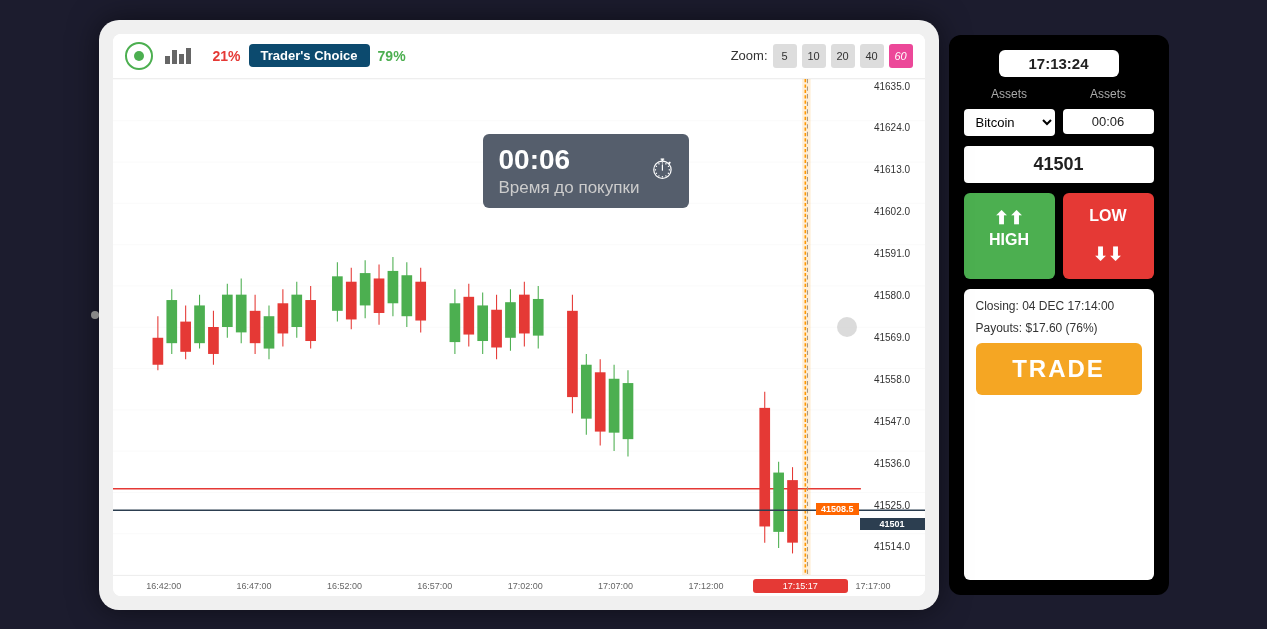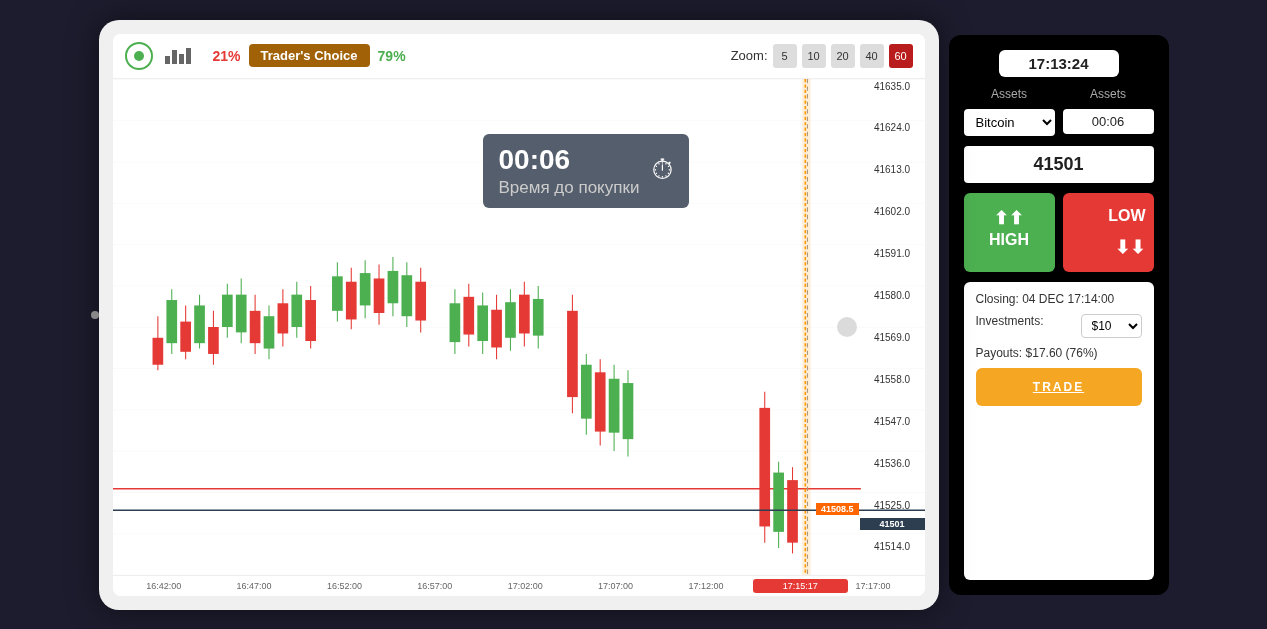--- a/index.html
+++ b/index.html
@@ -106,21 +106,21 @@
       margin-left: 10px;
     }
 
     .pct-red {
       color: #e53935;
       font-weight: bold;
       font-size: 14px;
     }
 
     .traders-choice-btn {
-      background: #a16207;
+      background: #0c4a6e;
       color: white;
       padding: 4px 12px;
       border-radius: 4px;
       font-size: 13px;
       font-weight: bold;
     }
 
     .pct-green {
       color: #4caf50;
       font-weight: bold;
@@ -146,22 +146,23 @@
       border-radius: 3px;
       display: flex;
       align-items: center;
       justify-content: center;
       font-size: 11px;
       cursor: pointer;
       color: #333;
     }
 
     .zoom-btn.active {
-      background: #b91c1c;
+      background: #ec4899;
       color: white;
+      font-style: italic;
     }
 
     
     .chart-area {
       flex: 1;
       position: relative;
       background: #fff;
       overflow: hidden;
     }
 
@@ -344,22 +345,22 @@
       background: #e53935;
       color: white;
       border: none;
       border-radius: 6px;
       padding: 14px 8px;
       font-size: 16px;
       font-weight: bold;
       cursor: pointer;
       display: flex;
       flex-direction: column;
-      align-items: flex-end;
-      gap: 11px;
+      align-items: center;
+      gap: 18px;
     }
 
     .arrow-up {
       font-size: 18px;
     }
 
     .arrow-down {
       font-size: 18px;
     }
 
@@ -368,21 +369,21 @@
       border-radius: 6px;
       padding: 10px 12px;
       display: flex;
       flex-direction: column;
       gap: 8px;
       flex: 1;
     }
 
     .trade-info-row {
       display: flex;
-      align-items: flex-start;
+      align-items: flex-end;
       gap: 6px;
       font-size: 12px;
       color: #333;
     }
 
     .trade-info-row.closing {
       font-size: 12px;
       color: #333;
     }
 
@@ -400,26 +401,25 @@
       font-size: 12px;
       color: #333;
     }
 
     .trade-btn {
       background: #f5a623;
       color: white;
       border: none;
       border-radius: 6px;
       padding: 12px;
-      font-size: 12px;
+      font-size: 24px;
       font-weight: bold;
       cursor: pointer;
       width: 100%;
       letter-spacing: 2px;
-      text-decoration: underline;
     }
   </style>
 </head>
 <body>
 
 <div class="main-container">
 
   <div class="tablet-frame">
     <div class="tablet-dot"></div>
     <div class="tablet-inner">
@@ -655,29 +655,19 @@
         <span>LOW</span>
         <span class="arrow-down">⬇⬇</span>
       </button>
     </div>
 
     <div class="trade-info">
       <div class="trade-info-row closing">
         <span>Closing: 04 DEC 17:14:00</span>
       </div>
       <div class="trade-info-row">
-        <span>Investments:</span>
-        <select class="investments-select">
-          <option>$5</option>
-          <option selected="">$10</option>
-          <option>$25</option>
-          <option>$50</option>
-          <option>$100</option>
-        </select>
-      </div>
-      <div class="trade-info-row">
         <span class="payout-text">Payouts: $17.60 (76%)</span>
       </div>
       <button class="trade-btn">TRADE</button>
     </div>
   </div>
 
 </div>
 
 </body></html>

